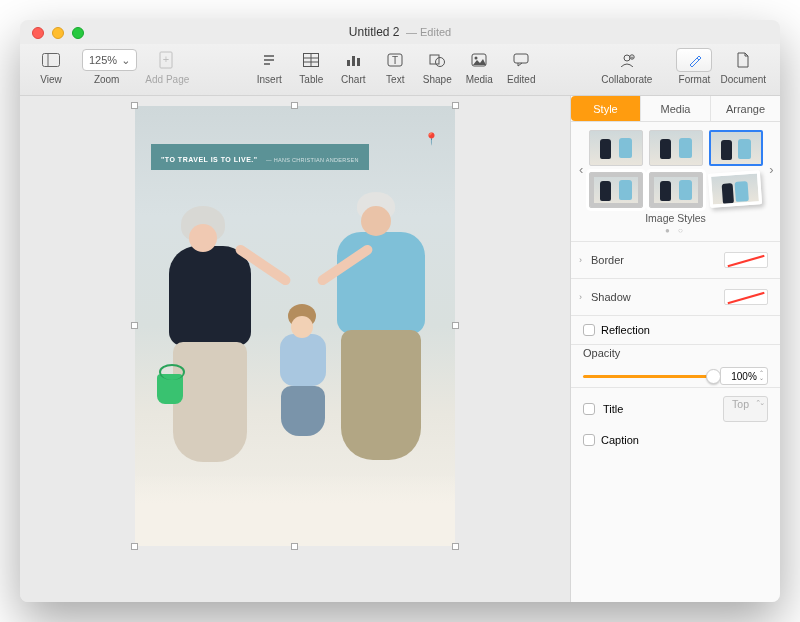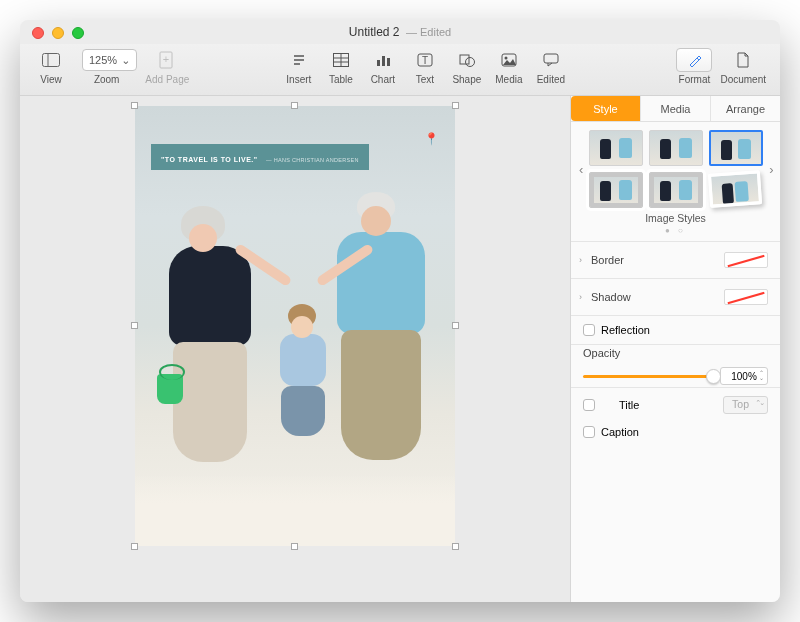--- a/index.html
+++ b/index.html
@@ -84,22 +84,22 @@
 .sect .none-sw::after { content: ""; position: absolute; left: 2px; right: 2px; top: 50%; height: 1.5px; background: #ff3b30; transform: rotate(-16deg); }
 .chk-row { padding: 8px 12px; border-top: 1px solid #e5e5e5; display: flex; align-items: center; gap: 6px; }
 .chk { width: 12px; height: 12px; border: 1px solid #b8b8b8; border-radius: 3px; background: #fff; }
 .opacity-sect { padding: 2px 12px; border-top: 1px solid #e5e5e5; }
 .opacity-sect .lbl { color: #444; margin-bottom: 8px; }
 .slider { display: flex; align-items: center; }
 .slider .track { flex: 1; height: 3px; background: #ff9c0f; position: relative; border-radius: 2px; }
 .slider .knob { position: absolute; right: -1px; top: -6px; width: 15px; height: 15px; background: #fff; border: 1px solid #ccc; border-radius: 50%; box-shadow: 0 1px 2px rgba(0,0,0,0.2); }
 .slider .val { width: 48px; height: 18px; border: 1px solid #d0d0d0; background: #fff; font-size: 10px; display:flex; align-items:center; justify-content:center; border-radius:3px; position:relative;}
 .slider .val::after { content:"⌃\A⌄"; white-space:pre; font-size:6px; line-height:5px; position:absolute; right:3px; color:#888;}
-.title-row { padding: 8px 12px; border-top: 1px solid #e5e5e5; display: flex; align-items: center; gap: 24px; }
-.title-row .dd { margin-left: auto; height: 18px; border: 1px solid #d6d6d6; border-radius: 3px; padding: 1px 18px 1px 8px; color: #aaa; font-size: 10.5px; background: #f4f4f4; position: relative; text-align: right; }
+.title-row { padding: 8px 12px; border-top: 1px solid #e5e5e5; display: flex; align-items: center; gap: 8px; }
+.title-row .dd { margin-left: auto; height: 26px; border: 1px solid #d6d6d6; border-radius: 3px; padding: 1px 18px 1px 8px; color: #aaa; font-size: 10.5px; background: #f4f4f4; position: relative; text-align: right; }
 .title-row .dd::after { content: "⌃⌄"; font-size: 7px; position: absolute; right: 4px; top: 2px; color: #aaa; letter-spacing:-2px;}
 .cap-row { padding: 4px 12px 10px; display: flex; align-items: center; gap: 6px; }
 svg { display: block; }
 </style>
 </head>
 <body>
 
 <div class="window">
 
   <div class="titlebar">
@@ -207,20 +207,31 @@
             <svg width="16" height="14">
               <rect x="1" y="1" width="14" height="9" rx="2" fill="none" stroke="#555"></rect>
               <path d="M5 10 L5 13 L9 10" fill="none" stroke="#555"></path>
             </svg>
           </div>
         <div class="lbl">Edited</div>
       </div>
     </div>
     <div class="tb-spacer"></div>
     <div class="tb-group">
+      <div class="tb-item">
+        <div class="ico">
+            <svg width="18" height="14">
+              <circle cx="9" cy="5" r="3" fill="none" stroke="#555"></circle>
+              <path d="M3 14 Q9 8 15 14" fill="none" stroke="#555"></path>
+              <circle cx="14" cy="4" r="2.2" fill="#ececec" stroke="#555"></circle>
+              <text x="14" y="6" font-size="6" text-anchor="middle" fill="#555">+</text>
+            </svg>
+          </div>
+        <div class="lbl">Collaborate</div>
+      </div>
       <div style="width:16px"></div>
       <div class="tb-item">
         <div class="ico fmt-btn">
             <svg width="14" height="14">
               <path d="M3 12 L10 5 L12 7 L5 14 Z M10 5 L12 3 L14 5 L12 7 Z" fill="none" stroke="#3b82ef"></path>
             </svg>
           </div>
         <div class="lbl">Format</div>
       </div>
       <div class="tb-item">

